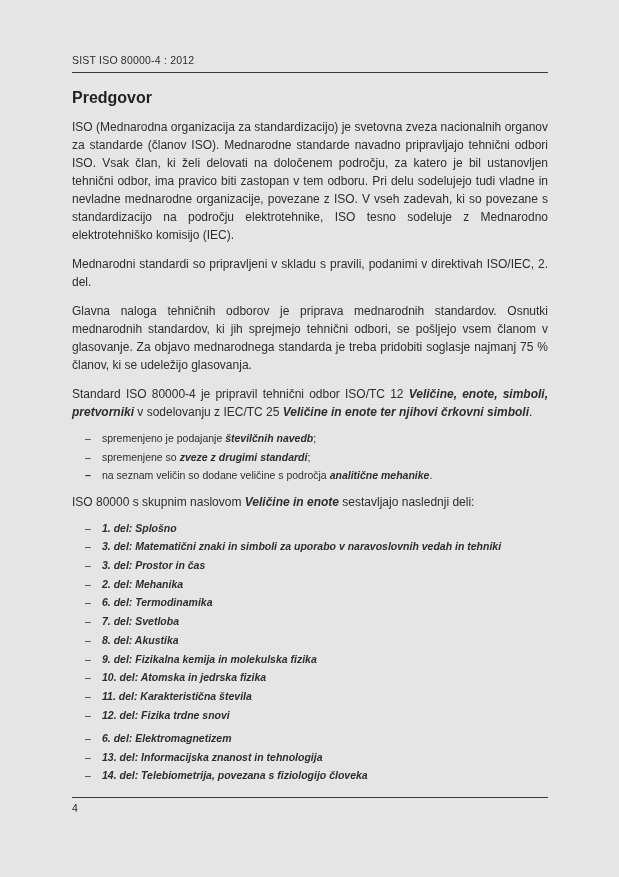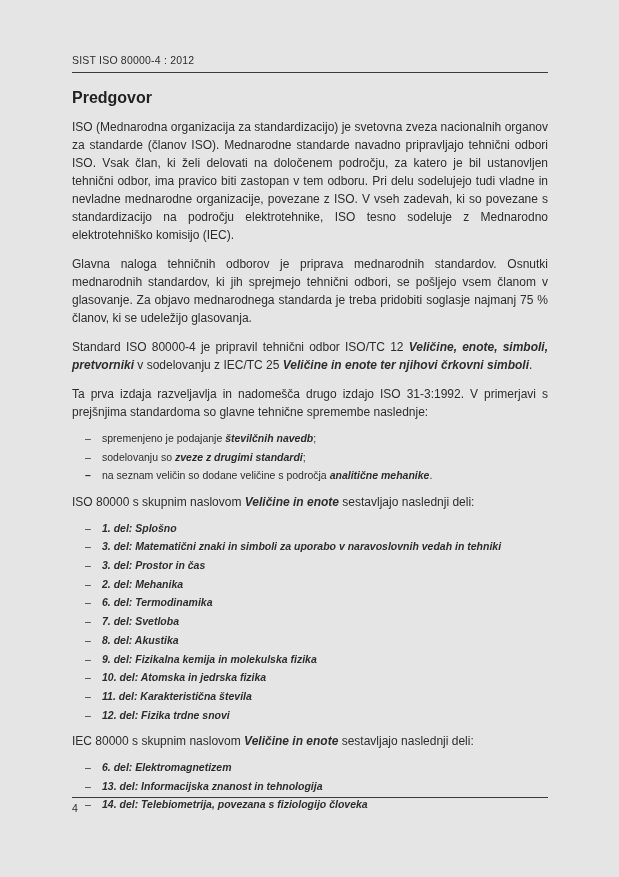--- a/index.html
+++ b/index.html
@@ -102,31 +102,31 @@
   <div class="content">
     <header class="page-header">
       <div class="doc-ref">SIST ISO 80000-4 : 2012</div>
       <hr class="header-rule">
     </header>
 
     <h1 class="doc-heading">Predgovor</h1>
 
     <main class="doc-body" id="doc-body">
         <p class="para"><span>ISO (Mednarodna organizacija za standardizacijo) je svetovna zveza nacionalnih organov za standarde (članov ISO). Mednarodne standarde navadno pripravljajo tehnični odbori ISO. Vsak član, ki želi delovati na določenem področju, za katero je bil ustanovljen tehnični odbor, ima pravico biti zastopan v tem odboru. Pri delu sodelujejo tudi vladne in nevladne mednarodne organizacije, povezane z ISO. V vseh zadevah, ki so povezane s standardizacijo na področju elektrotehnike, ISO tesno sodeluje z Mednarodno elektrotehniško komisijo (IEC).</span></p>
+        <p class="para"><span>Mednarodni standardi so pripravljeni v skladu s pravili, podanimi v direktivah ISO/IEC, 2. del.</span></p>
         <p class="para"><span>Glavna naloga tehničnih odborov je priprava mednarodnih standardov. Osnutki mednarodnih standardov, ki jih sprejmejo tehnični odbori, se pošljejo vsem članom v glasovanje. Za objavo mednarodnega standarda je treba pridobiti soglasje najmanj 75 % članov, ki se udeležijo glasovanja.</span></p>
         <p class="para"><span>Standard ISO 80000-4 je pripravil tehnični odbor ISO/TC 12 </span><span class="it">Veličine, enote, simboli, pretvorniki</span><span> v sodelovanju z IEC/TC 25 </span><span class="it">Veličine in enote ter njihovi črkovni simboli</span><span>.</span></p>
-        <p class="para"><span>Ta prva izdaja razveljavlja in nadomešča drugo izdajo ISO 31-3:1992. V primerjavi s prejšnjima standardoma so glavne tehnične spremembe naslednje:</span></p>
         <ul class="dash-list">
           <li>
             <span class="dash">–</span>
             <span class="li-text"><span>spremenjeno je podajanje </span><span class="it">številčnih navedb</span><span>;</span></span>
           </li>
           <li>
             <span class="dash">–</span>
-            <span class="li-text"><span>sodelovanju so </span><span class="it">zveze z drugimi standardi</span><span>;</span></span>
+            <span class="li-text"><span>spremenjene so </span><span class="it">zveze z drugimi standardi</span><span>;</span></span>
           </li>
           <li>
             <span class="dash bold">–</span>
             <span class="li-text"><span>na seznam veličin so dodane veličine s področja </span><span class="it">analitične mehanike</span><span>.</span></span>
           </li>
         </ul>
         <p class="para"><span>ISO 80000 s skupnim naslovom </span><span class="it">Veličine in enote</span><span> sestavljajo naslednji deli:</span></p>
         <ul class="dash-list">
           <li>
             <span class="dash">–</span>
@@ -166,21 +166,20 @@
           </li>
           <li>
             <span class="dash">–</span>
             <span class="li-text"><span class="it">11. del: Karakteristična števila</span></span>
           </li>
           <li>
             <span class="dash">–</span>
             <span class="li-text"><span class="it">12. del: Fizika trdne snovi</span></span>
           </li>
         </ul>
-        <p class="para"><span>IEC 80000 s skupnim naslovom </span><span class="it">Veličine in enote</span><span> sestavljajo naslednji deli:</span></p>
         <ul class="dash-list">
           <li>
             <span class="dash">–</span>
             <span class="li-text"><span class="it">6. del: Elektromagnetizem</span></span>
           </li>
           <li>
             <span class="dash">–</span>
             <span class="li-text"><span class="it">13. del: Informacijska znanost in tehnologija</span></span>
           </li>
           <li>

